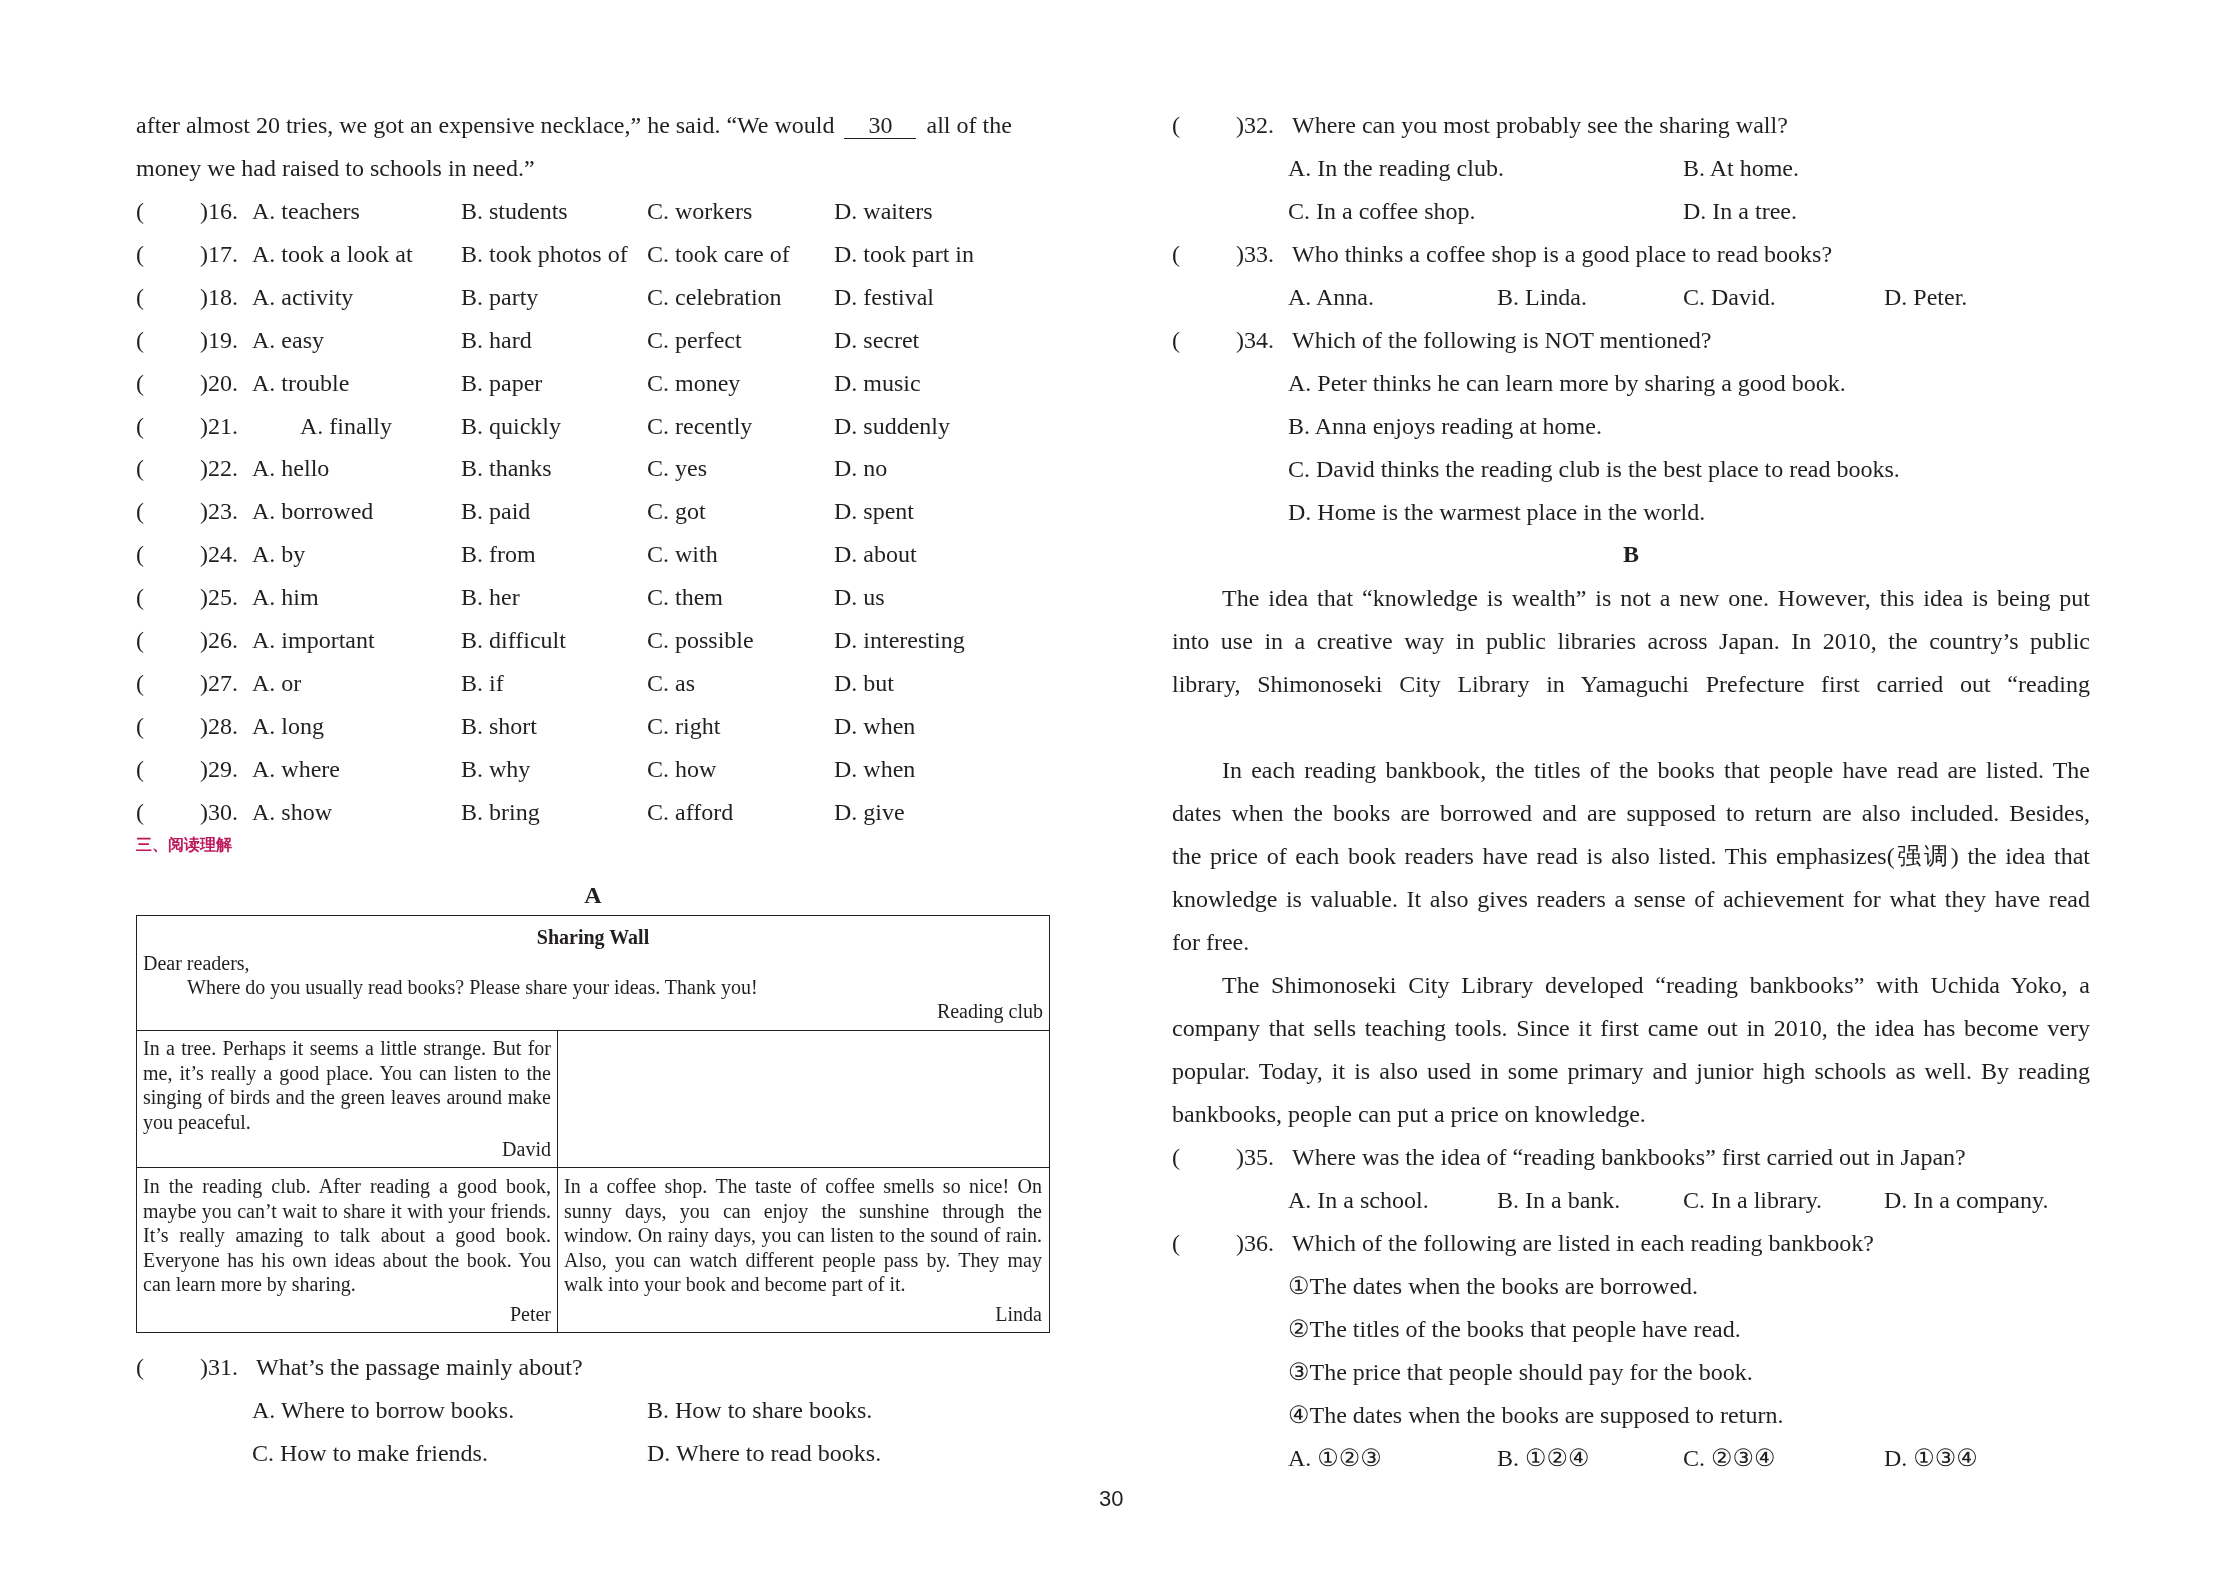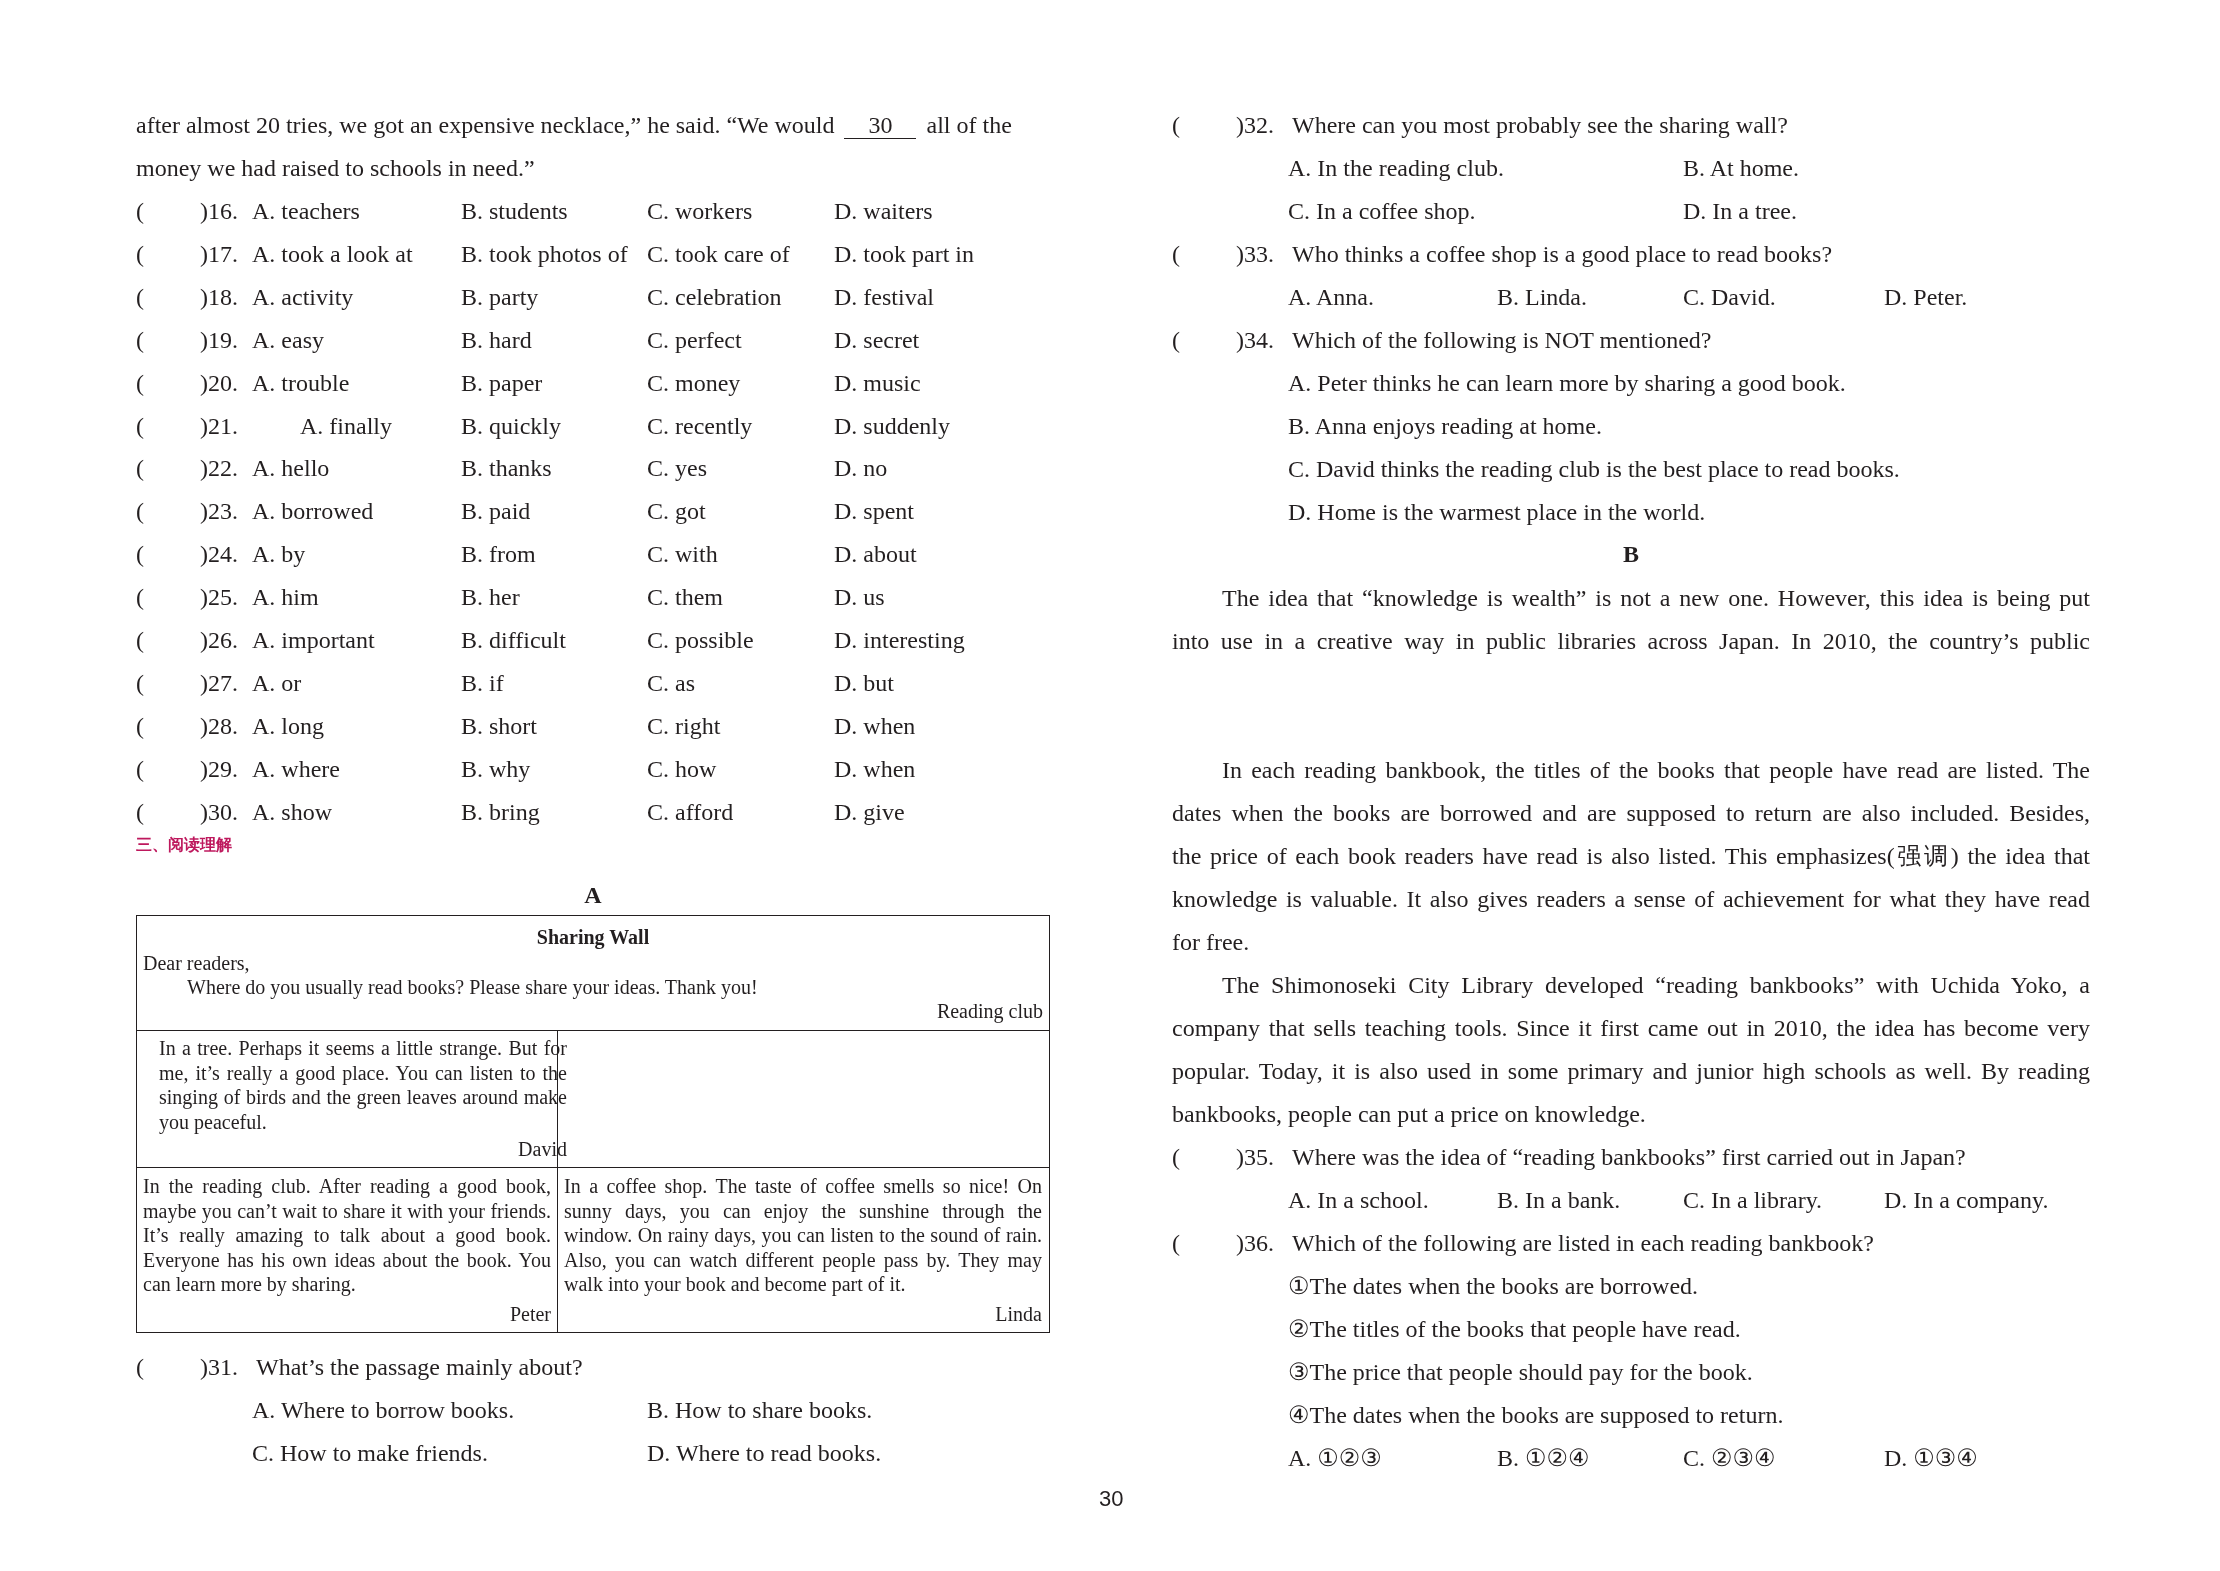--- a/index.html
+++ b/index.html
@@ -176,21 +176,21 @@
   <div class="wall">
     <div class="wall-head">
       <div class="wall-title">Sharing Wall</div>
       <div class="wall-greet">Dear readers,</div>
       <div class="wall-msg">Where do you usually read books? Please share your ideas. Thank you!</div>
       <div class="wall-sign">Reading club</div>
     </div>
     <div class="vdiv"></div>
     <div class="hdiv"></div>
 
-    <div class="cell" style="left:16px; top:114px; width:420px; height:137px;">
+    <div class="cell" style="left:0; top:114px; width:420px; height:137px;">
       <span class="txt">In a tree. Perhaps it seems a little strange. But for me, it’s really a good place. You can listen to the singing of birds and the green leaves around make you peaceful.</span>
       <span class="sign">David</span>
     </div>
     <div class="cell" style="left:0; top:252px; width:420px; height:164px;">
       <span class="txt">In the reading club. After reading a good book, maybe you can’t wait to share it with your friends. It’s really amazing to talk about a good book. Everyone has his own ideas about the book. You can learn more by sharing.</span>
       <span class="sign">Peter</span>
     </div>
     <div class="cell" style="left:421px; top:252px; width:490px; height:164px;">
       <span class="txt">In a coffee shop. The taste of coffee smells so nice! On sunny days, you can enjoy the sunshine through the window. On rainy days, you can listen to the sound of rain. Also, you can watch different people pass by. They may walk into your book and become part of it.</span>
       <span class="sign">Linda</span>
@@ -248,20 +248,21 @@
   <div class="line" style="left:1288px; top:362px;">A.  Peter thinks he can learn more by sharing a good book.</div>
   <div class="line" style="left:1288px; top:405px;">B.  Anna enjoys reading at home.</div>
   <div class="line" style="left:1288px; top:448px;">C.  David thinks the reading club is the best place to read books.</div>
   <div class="line" style="left:1288px; top:491px;">D.  Home is the warmest place in the world.</div>
 
   <div class="part-title" style="left:1172px; width:918px; top:541px;">B</div>
 
   <div class="para" style="left:1172px; top:577px; width:918px;">
     <span class="justify-line"><span class="indent"></span><span>The idea that “knowledge is wealth” is not a new one. However, this idea is being put</span></span>
     <span class="justify-line">into use in a creative way in public libraries across Japan. In 2010, the country’s public</span>
+    <span class="justify-line">library, Shimonoseki City Library in Yamaguchi Prefecture first carried out “reading</span>
   </div>
   <div class="para" style="left:1172px; top:749px; width:918px;">
     <span class="justify-line"><span class="indent"></span><span>In each reading bankbook, the titles of the books that people have read are listed. The</span></span>
     <span class="justify-line">dates when the books are borrowed and are supposed to return are also included. Besides,</span>
     <span class="justify-line">the price of each book readers have read is also listed. This emphasizes(强调) the idea that</span>
     <span class="justify-line">knowledge is valuable. It also gives readers a sense of achievement for what they have read</span>
     <span class="last-line">for free.</span>
   </div>
   <div class="para" style="left:1172px; top:964px; width:918px;">
     <span class="justify-line"><span class="indent"></span><span>The Shimonoseki City Library developed “reading bankbooks” with Uchida Yoko, a</span></span>

